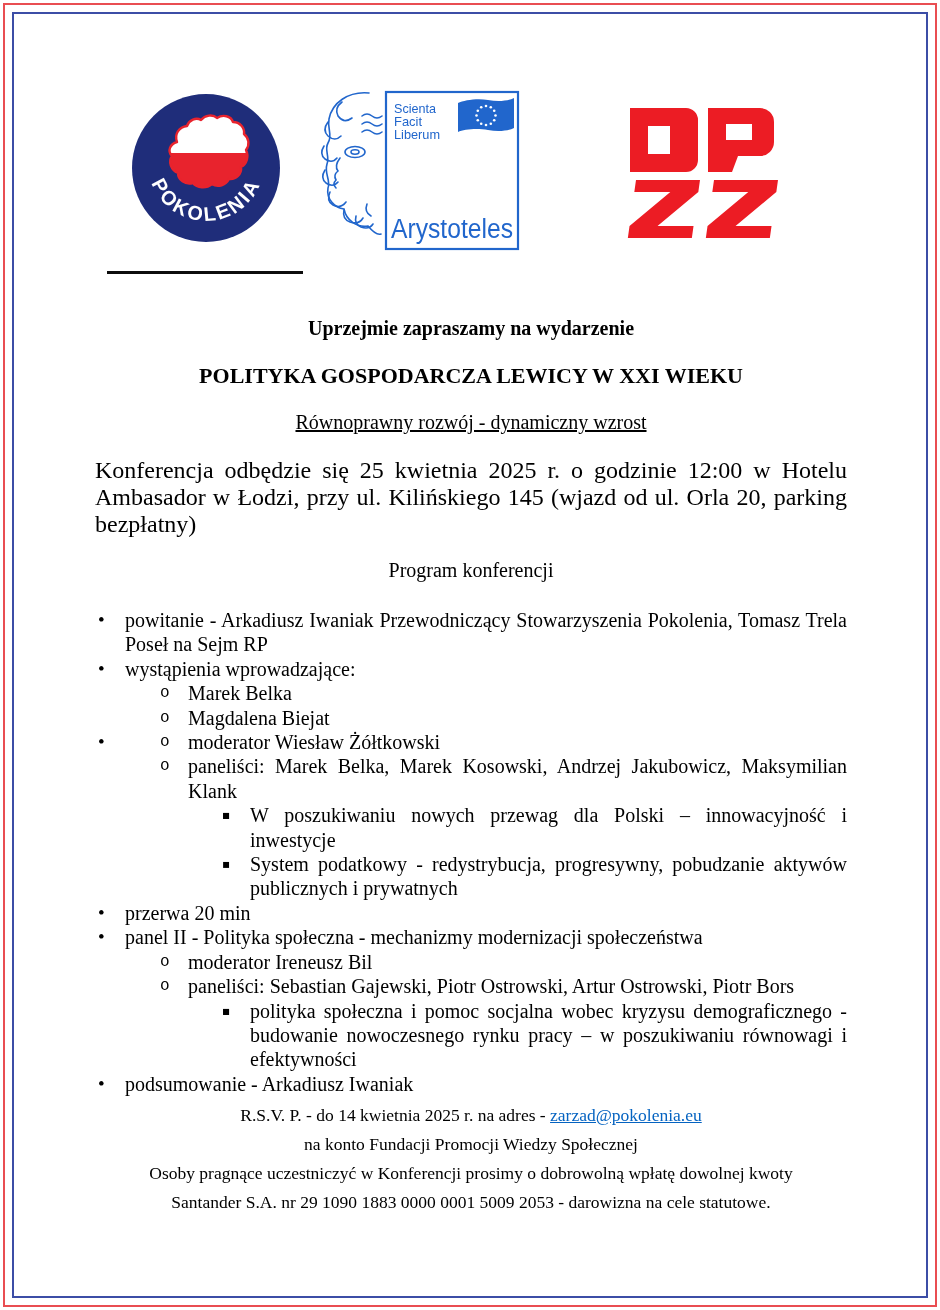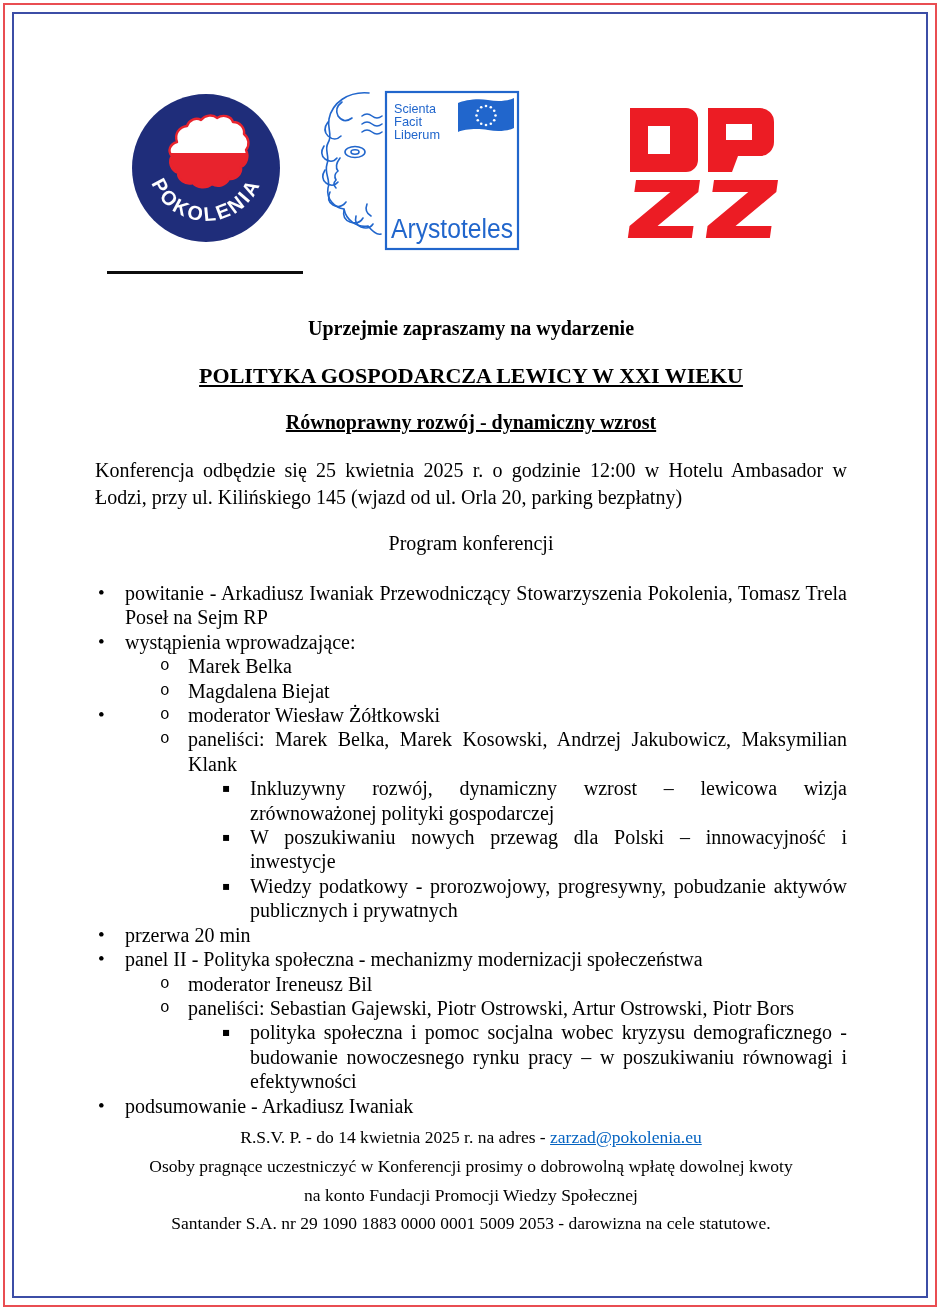--- a/index.html
+++ b/index.html
@@ -17,23 +17,23 @@
   
   .logo{position:absolute;}
   .logo-pokolenia{left:130px;top:92px;width:152px;height:152px;}
   .logo-arystoteles{left:312px;top:88px;width:210px;height:165px;}
   .logo-opzz{left:622px;top:102px;width:158px;height:145px;}
   .divider{position:absolute;left:107px;top:271px;width:196px;height:3px;background:#0d0d0d;}
 
   
   .content{position:absolute;left:95px;top:12px;width:752px;padding-top:303px;}
   .intro{font-size:20px;line-height:27px;font-weight:bold;text-align:center;margin:0;}
-  .title{font-size:22px;line-height:29px;font-weight:bold;text-align:center;text-decoration:underline;margin:19px 0 0 0;}
-  .subtitle{font-size:20px;line-height:27px;font-weight:bold;text-align:center;text-decoration:underline;margin:19px 0 0 0;}
-  .details{font-size:20px;line-height:27px;text-align:justify;margin:21px 0 0 0;}
+  .title{font-size:22px;line-height:29px;font-weight:bold;text-align:center;margin:19px 0 0 0;}
+  .subtitle{font-size:20px;line-height:27px;font-weight:normal;text-align:center;text-decoration:underline;margin:19px 0 0 0;}
+  .details{font-size:24px;line-height:27px;text-align:justify;margin:21px 0 0 0;}
   .program-heading{font-size:20px;line-height:27px;text-align:center;margin:19px 0 0 0;}
 
   .program-list{margin:24px 0 0 0;font-size:20px;line-height:24.4px;}
   .li{position:relative;text-align:justify;}
   .li .marker{position:absolute;top:0;}
   .l1{padding-left:30px;}  .l1 > .marker{left:3px;font-size:19px;}
   .l2{padding-left:93px;}  .l2 > .marker{left:65px;font-family:"Liberation Mono", monospace;font-size:16px;}
   .l3{padding-left:155px;} .l3 > .marker{left:127px;font-family:"DejaVu Sans", sans-serif;font-size:12px;}
 
   .footer{margin:9px 0 0 0;font-size:17.5px;line-height:20.8px;text-align:center;}
@@ -130,32 +130,32 @@
     <p class="program-heading">Program konferencji</p>
 
     <div class="program-list">
       <div class="li l1"><span class="marker">•</span><span class="li-text">powitanie - Arkadiusz Iwaniak Przewodniczący Stowarzyszenia Pokolenia, Tomasz Trela Poseł na Sejm RP</span></div>
       <div class="li l1"><span class="marker">•</span><span class="li-text">wystąpienia wprowadzające:</span></div>
       <div class="li l2"><span class="marker">o</span><span class="li-text">Marek Belka</span></div>
       <div class="li l2"><span class="marker">o</span><span class="li-text">Magdalena Biejat</span></div>
       <div class="li l1"><span class="marker">•</span></div>
       <div class="li l2"><span class="marker">o</span><span class="li-text">moderator Wiesław Żółtkowski</span></div>
       <div class="li l2"><span class="marker">o</span><span class="li-text">paneliści: Marek Belka, Marek Kosowski, Andrzej Jakubowicz, Maksymilian Klank</span></div>
-      <div class="li l3"><span class="marker">▪</span><span class="li-text">Inkluzywny rozwój, dynamiczny wzrost – lewicowa wizja zrównoważonej polityki gospodarczej</span></div>
+      <div class="li l3"><span class="marker">▪</span></div>
       <div class="li l3"><span class="marker">▪</span><span class="li-text">W poszukiwaniu nowych przewag dla Polski – innowacyjność i inwestycje</span></div>
-      <div class="li l3"><span class="marker">▪</span><span class="li-text">Wiedzy podatkowy - prorozwojowy, progresywny, pobudzanie aktywów publicznych i prywatnych</span></div>
+      <div class="li l3"><span class="marker">▪</span><span class="li-text">System podatkowy - redystrybucja, progresywny, pobudzanie aktywów publicznych i prywatnych</span></div>
       <div class="li l1"><span class="marker">•</span><span class="li-text">przerwa 20 min</span></div>
       <div class="li l1"><span class="marker">•</span><span class="li-text">panel II - Polityka społeczna - mechanizmy modernizacji społeczeństwa</span></div>
       <div class="li l2"><span class="marker">o</span><span class="li-text">moderator Ireneusz Bil</span></div>
       <div class="li l2"><span class="marker">o</span><span class="li-text">paneliści: Sebastian Gajewski, Piotr Ostrowski, Artur Ostrowski, Piotr Bors</span></div>
       <div class="li l3"><span class="marker">▪</span></div>
       <div class="li l3"><span class="marker">▪</span><span class="li-text">polityka społeczna i pomoc socjalna wobec kryzysu demograficznego - budowanie nowoczesnego rynku pracy – w poszukiwaniu równowagi i efektywności</span></div>
       <div class="li l1"><span class="marker">•</span><span class="li-text">podsumowanie - Arkadiusz Iwaniak</span></div>
     </div>
 
     <div class="footer">
       <p><span>R.S.V. P. - do 14 kwietnia 2025 r. na adres - </span><a class="email-link">zarzad@pokolenia.eu</a></p>
+      <p>na konto Fundacji Promocji Wiedzy Społecznej</p>
       <p>Osoby pragnące uczestniczyć w Konferencji prosimy o dobrowolną wpłatę dowolnej kwoty</p>
-      <p>na konto Fundacji Promocji Wiedzy Społecznej</p>
       <p>Santander S.A. nr 29 1090 1883 0000 0001 5009 2053 - darowizna na cele statutowe.</p>
     </div>
   </div>
 </div>
 
 </body></html>

